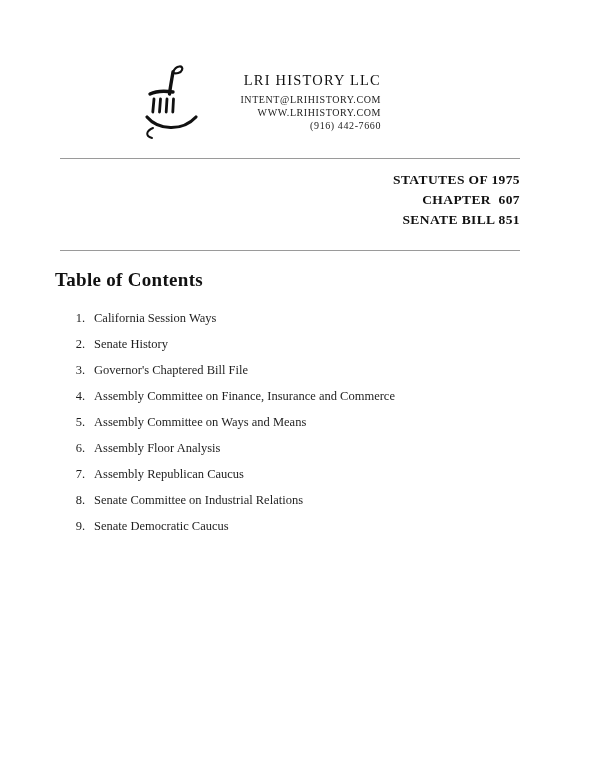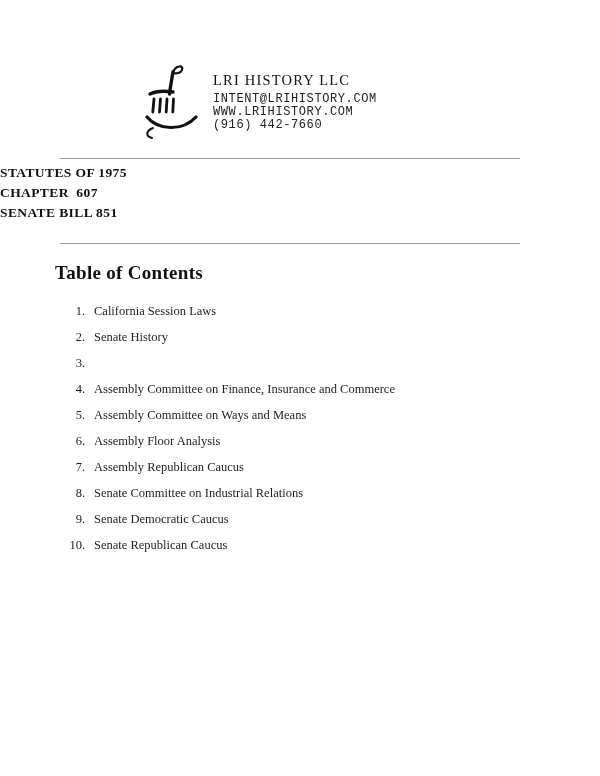--- a/index.html
+++ b/index.html
@@ -25,49 +25,48 @@
   .logo {
     position: absolute;
     left: 140px;
     top: 62px;
   }
   .header-text {
     position: absolute;
     left: 213px;
     top: 72px;
     width: 168px;
-    text-align: left;
+    text-align: right;
   }
   .company-name {
     font-size: 14.5px;
     letter-spacing: 1.2px;
     color: #111;
     margin-bottom: 4px;
     white-space: nowrap;
   }
   .contact-line {
-    font-size: 12px;
+    font-size: 10px;
     letter-spacing: 0.6px;
     line-height: 13px;
     color: #222;
     white-space: nowrap;
-    font-family: Liberation Mono, monospace;
   }
   
   .rule {
     border: none;
     border-top: 1px solid #9a9a9a;
     margin: 0 80px 0 60px;
     height: 0;
   }
   
   .doc-id {
-    text-align: left;
+    text-align: right;
     padding-right: 80px;
-    margin-top: 4px;
+    margin-top: 11px;
     margin-bottom: 20px;
   }
   .doc-id-line {
     font-weight: bold;
     font-size: 13.5px;
     line-height: 20px;
     letter-spacing: 0.4px;
     color: #111;
     white-space: pre;
   }
@@ -142,28 +141,29 @@
     <div class="doc-id-line">SENATE BILL 851</div>
   </div>
 
   <hr class="rule">
 
   <div class="toc-title">Table of Contents</div>
 
   <div class="toc-list">
     <div class="toc-item">
       <span class="toc-num">1.</span>
-      <span class="toc-label">California Session Laws</span>
+      <span class="toc-label">California Session Ways</span>
     </div>
     <div class="toc-item">
       <span class="toc-num">2.</span>
       <span class="toc-label">Senate History</span>
     </div>
     <div class="toc-item">
       <span class="toc-num">3.</span>
+      <span class="toc-label">Governor's Chaptered Bill File</span>
     </div>
     <div class="toc-item">
       <span class="toc-num">4.</span>
       <span class="toc-label">Assembly Committee on Finance, Insurance and Commerce</span>
     </div>
     <div class="toc-item">
       <span class="toc-num">5.</span>
       <span class="toc-label">Assembly Committee on Ways and Means</span>
     </div>
     <div class="toc-item">
@@ -175,19 +175,15 @@
       <span class="toc-label">Assembly Republican Caucus</span>
     </div>
     <div class="toc-item">
       <span class="toc-num">8.</span>
       <span class="toc-label">Senate Committee on Industrial Relations</span>
     </div>
     <div class="toc-item">
       <span class="toc-num">9.</span>
       <span class="toc-label">Senate Democratic Caucus</span>
     </div>
-    <div class="toc-item">
-      <span class="toc-num">10.</span>
-      <span class="toc-label">Senate Republican Caucus</span>
-    </div>
   </div>
 
 </div>
 
 </body></html>

